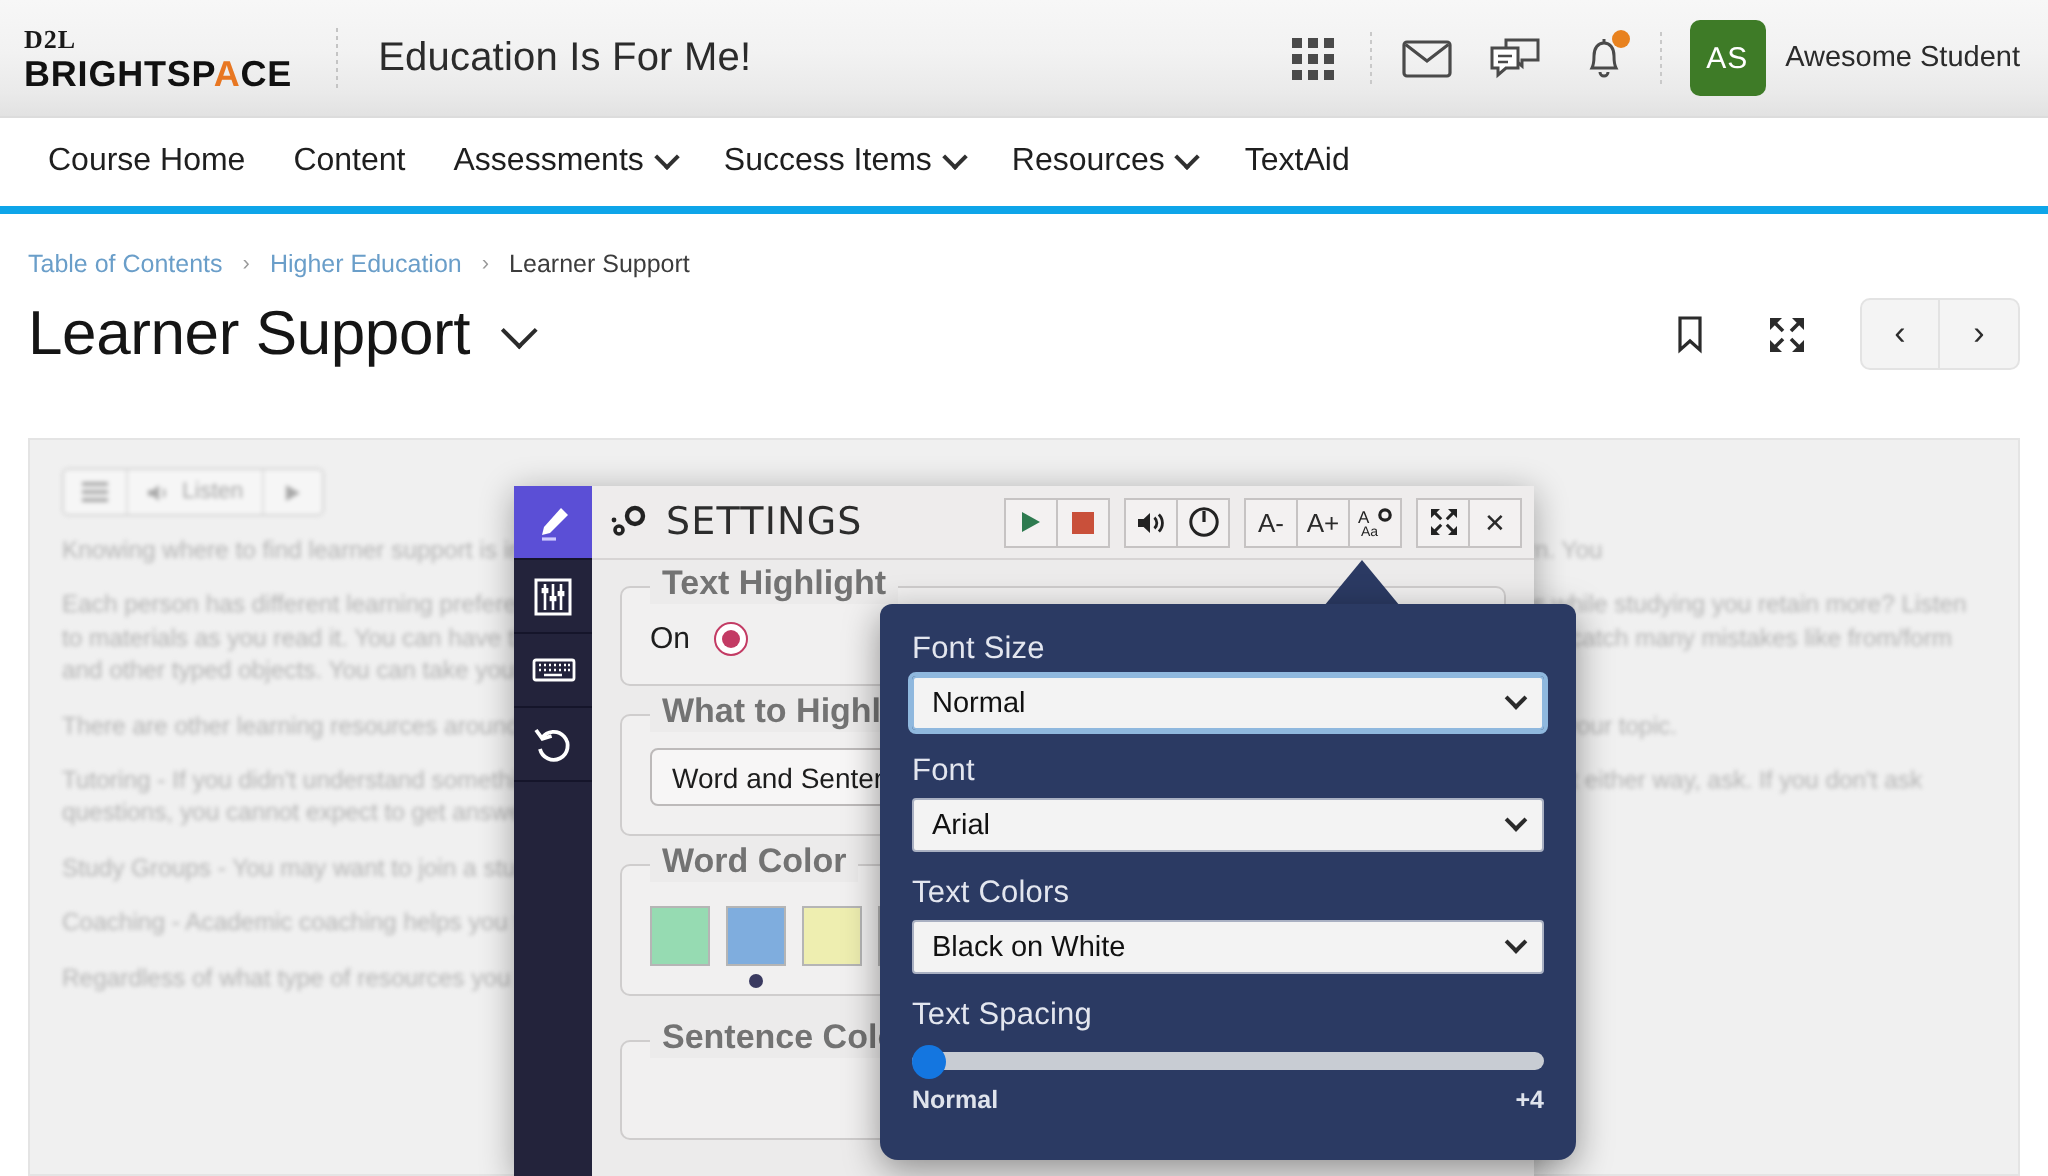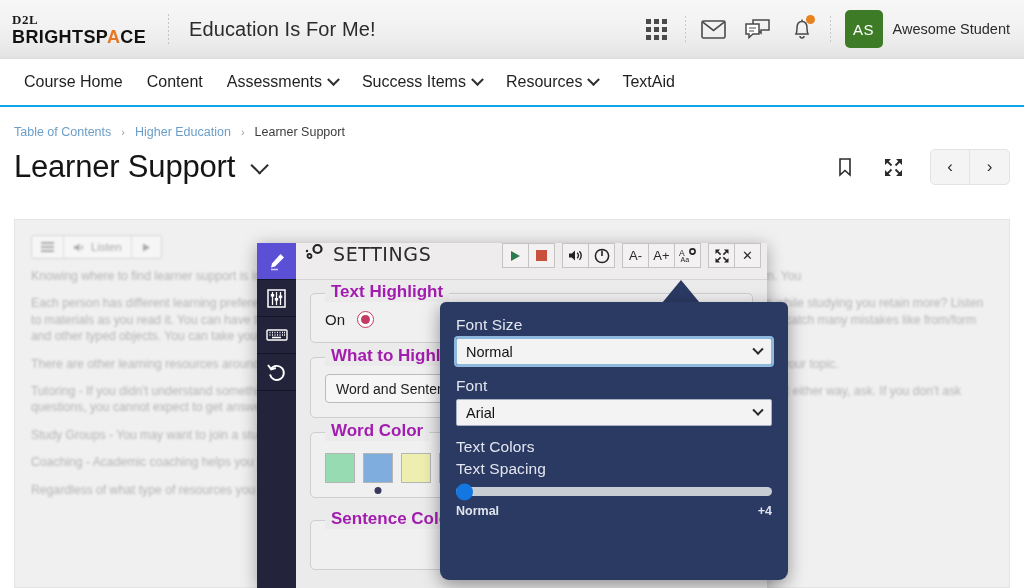--- a/index.html
+++ b/index.html
@@ -58,21 +58,21 @@
     width: 38px; height: 38px; border-radius: 5px; background: #3e7b27;
     color: #fff; font-size: 15px; font-weight: normal;
     display: flex; align-items: center; justify-content: center;
     margin-left: 8px; margin-right: 10px; letter-spacing: .5px;
   }
   .user-name { font-size: 14.5px; color: #2b2b2b; }
 
   
   .navbar {
     height: 48px; display: flex; align-items: center;
-    padding: 18px 12px; background: #fff; border-bottom: 2px solid #0ea5e9;
+    padding: 18px 12px; background: #fff; border-bottom: 4px solid #0ea5e9;
   }
   .nav-item {
     display: flex; align-items: center; gap: 7px;
     font-size: 16px; color: #1f1f1f; padding: 6px 12px; cursor: pointer;
     white-space: nowrap;
   }
   .chev {
     width: 9px; height: 9px; border-right: 2px solid #303030; border-bottom: 2px solid #303030;
     transform: rotate(45deg) translate(-2px,-2px); display: inline-block;
   }
@@ -150,21 +150,21 @@
     align-items: center; flex: 0 0 39px;
   }
   .ta-rail .rail-btn {
     width: 39px; height: 37px; display: flex; align-items: center; justify-content: center;
     border-bottom: 1px solid #15152a; cursor: pointer;
   }
   .ta-rail .rail-btn.active { background: #5b4fd6; }
   .ta-main { flex: 1; display: flex; flex-direction: column; min-width: 0; }
   .ta-titlebar {
     height: 37px; background: #eeecec; border-bottom: 1px solid #d7d4d4;
-    display: flex; align-items: flex-start; padding: 0 6px 0 9px;
+    display: flex; align-items: center; padding: 0 6px 0 9px;
   }
   .ta-title {
     font-size: 19px; letter-spacing: .6px; color: #2c2c2c; margin-left: 8px;
     font-family: "DejaVu Sans", sans-serif; font-weight: 400;
   }
   .ta-toolbar { margin-left: auto; display: flex; align-items: center; gap: 7px; }
   .tbgroup { display: flex; }
   .tbbtn {
     width: 27px; height: 25px; border: 1px solid #c6c3c3; background: #f3f1f1;
     display: flex; align-items: center; justify-content: center; cursor: pointer;
@@ -174,21 +174,21 @@
   .tri-play { width: 0; height: 0; border-left: 9px solid #2d7a4f; border-top: 5.5px solid transparent; border-bottom: 5.5px solid transparent; }
   .sq-stop { width: 11px; height: 11px; background: #c9503a; }
 
   .ta-body { flex: 1; position: relative; background: #ecebeb; overflow: hidden; padding: 13px 14px; }
   .fieldset {
     border: 1px solid #cfcdcd; border-radius: 5px; background: #f1f0f0;
     padding: 12px 14px 14px 14px; margin-bottom: 14px; position: relative;
   }
   .fieldset > .legend {
     position: absolute; top: -12px; left: 14px; background: #ecebeb;
-    padding: 0 6px; font-size: 17px; font-weight: bold; color: #a21caf;
+    padding: 0 6px; font-size: 17px; font-weight: bold; color: #737373;
     white-space: nowrap;
   }
   .radio-row { display: flex; align-items: center; gap: 12px; margin-top: 5px; }
   .radio-lbl { font-size: 15px; color: #1d1d1d; }
   .radio {
     width: 17px; height: 17px; border-radius: 50%; border: 1.5px solid #9a9a9a;
     background: #fff; display: flex; align-items: center; justify-content: center;
   }
   .radio.on { border-color: #c33b64; }
   .radio.on::after { content: ""; width: 9px; height: 9px; border-radius: 50%; background: #c33b64; }
@@ -530,20 +530,24 @@
     <span class="caret"></span>
   </div>
 
   <div class="pop-label">Font</div>
   <div class="pop-select">
     <span>Arial</span>
     <span class="caret"></span>
   </div>
 
   <div class="pop-label">Text Colors</div>
+  <div class="pop-select">
+    <span>Black on White</span>
+    <span class="caret"></span>
+  </div>
 
   <div class="pop-label">Text Spacing</div>
   <div class="slider-track">
     <div class="slider-thumb"></div>
   </div>
   <div class="slider-ends">
     <span>Normal</span>
     <span>+4</span>
   </div>
 </div>

